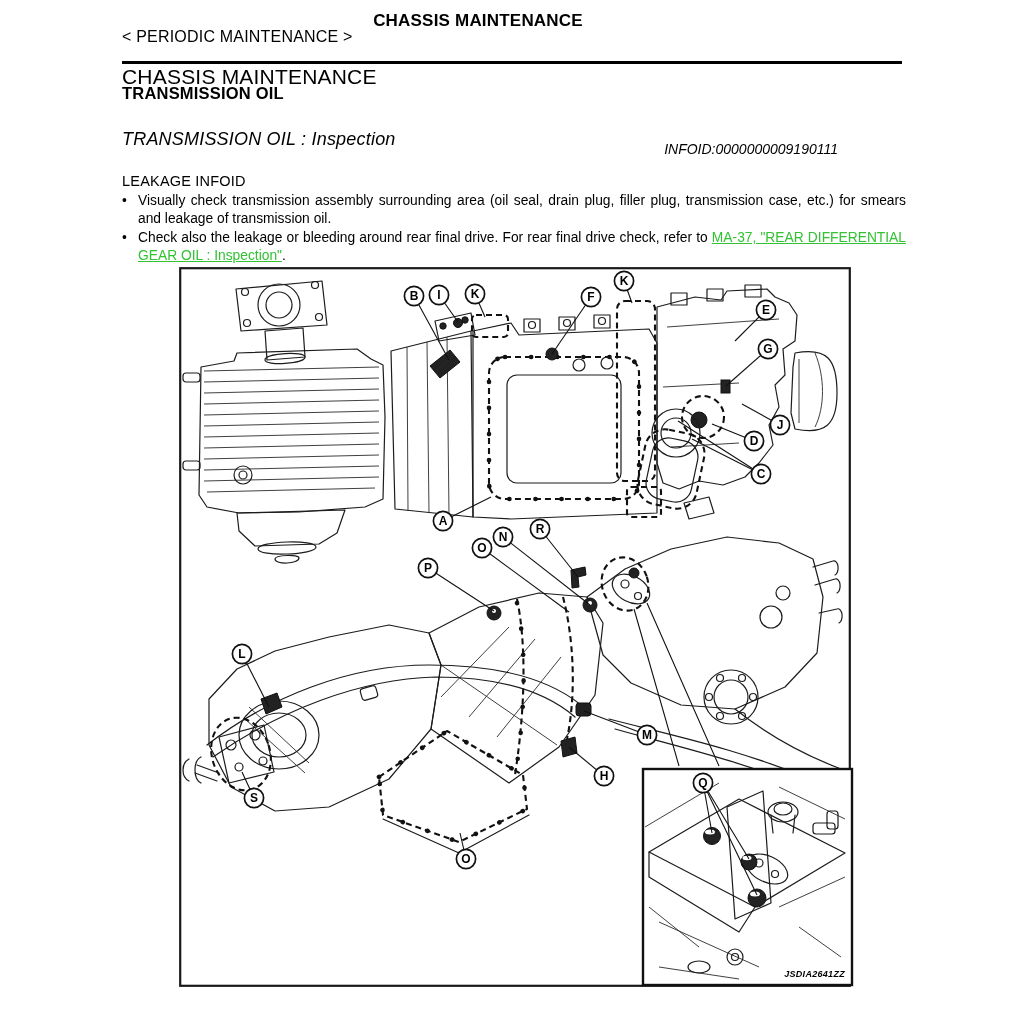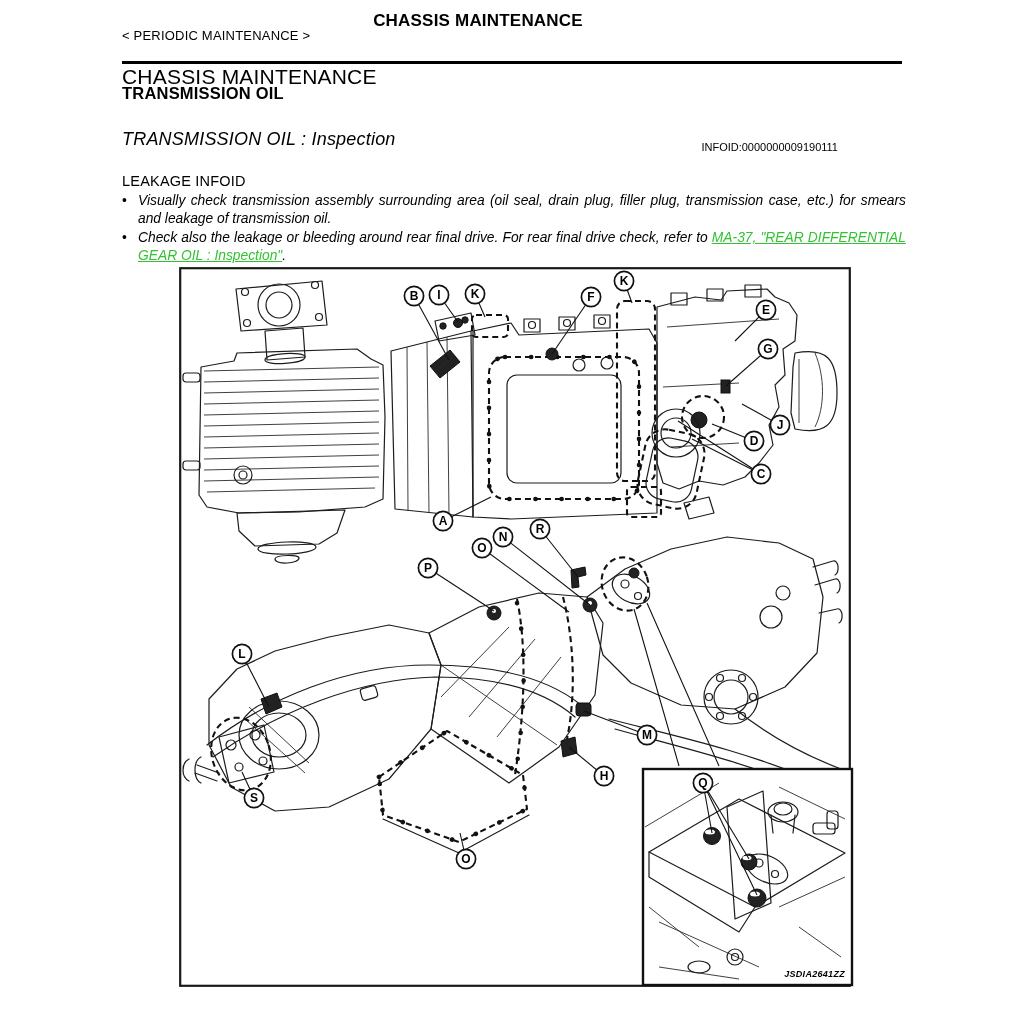--- a/index.html
+++ b/index.html
@@ -1,30 +1,30 @@
 <!DOCTYPE html>
 <html><head>
 <meta charset="utf-8">
 <style>
   html,body{margin:0;padding:0;background:#fff;}
   #page{position:relative;width:956px;height:1024px;background:#ffffff;
         font-family:"Liberation Sans", sans-serif;color:#000;overflow:hidden;}
   .abs{position:absolute;}
   #header-title{top:11px;left:0;right:0;text-align:center;font-size:17px;font-weight:bold;letter-spacing:.2px;}
-  #breadcrumb{top:28px;left:122px;font-size:13px;letter-spacing:.2px;}
+  #breadcrumb{top:28px;left:122px;font-size:16px;letter-spacing:.2px;}
   #section-rule{top:61px;left:122px;width:780px;height:3px;background:#000;}
   #section-title{top:65px;left:122px;font-size:21px;letter-spacing:.2px;}
   #subsection-title{top:84px;left:122px;font-size:16.5px;font-weight:bold;letter-spacing:.2px;}
   #topic-title{top:129px;left:122px;font-size:18px;letter-spacing:.2px;font-style:italic;}
-  #infoid{top:141px;right:118px;font-size:11px;}
+  #infoid{top:141px;right:118px;font-size:14px;font-style:italic;}
   #leakage-heading{top:173px;left:122px;font-size:14.5px;letter-spacing:.2px;}
   #bullet-list{top:192px;left:122px;width:784px;font-size:13.8px;line-height:18.4px;}
   .bullet{display:flex;}
   .marker{width:16px;flex:0 0 16px;}
-  .btext{flex:1;text-align:justify;font-style:italic;}
+  .btext{flex:1;text-align:justify;}
   .green-link{text-decoration:underline;cursor:pointer;}
   #figure-box{left:179px;top:267px;width:678px;height:722px;}
   #figure-code{position:absolute;right:12px;bottom:10px;font-size:9px;font-weight:bold;font-style:italic;letter-spacing:.3px;}
   svg{display:block;}
   .ln{fill:none;stroke:#1c1c1c;stroke-width:1.2;stroke-linejoin:round;stroke-linecap:round;}
   .thin{fill:none;stroke:#2a2a2a;stroke-width:.9;stroke-linejoin:round;}
   .dash{fill:none;stroke:#111;stroke-width:2.1;stroke-dasharray:6 4;stroke-linejoin:round;}
   .dots{fill:none;stroke:#111;stroke-width:4.6;stroke-dasharray:0.1 26;stroke-linecap:round;}
   .dark{fill:#222;stroke:#111;stroke-width:1;}
   .leader{stroke:#111;stroke-width:1.1;fill:none;}

